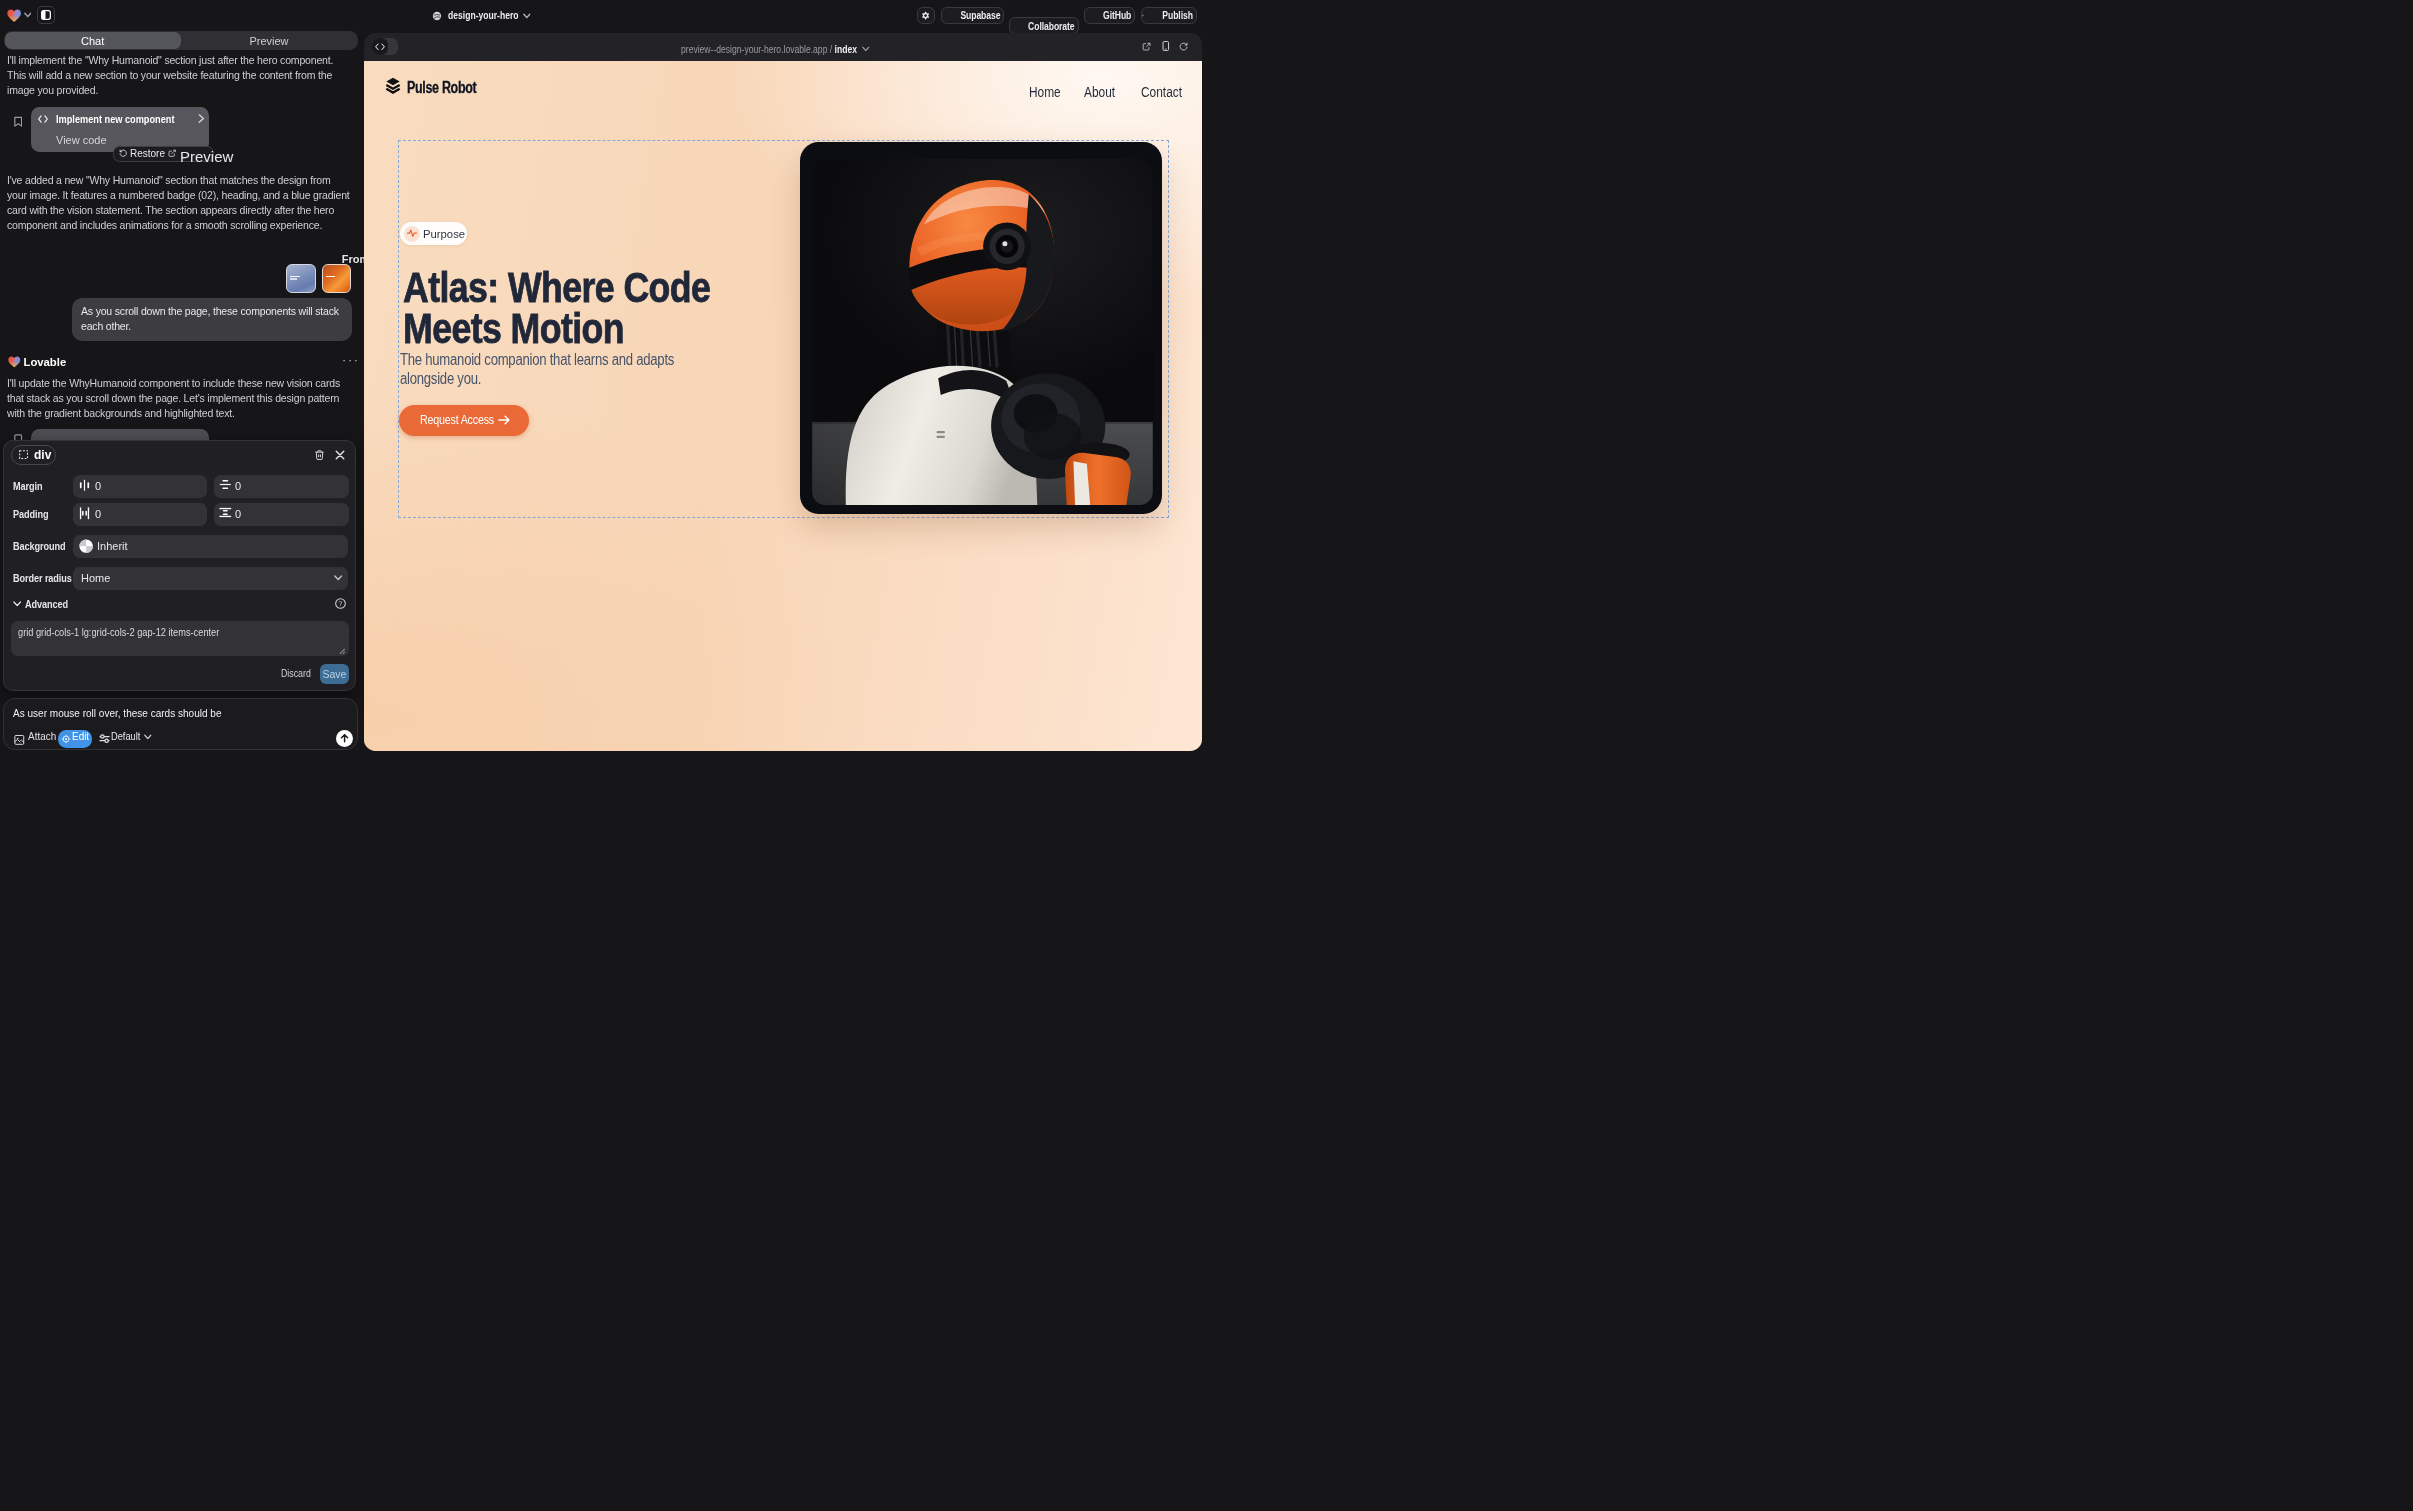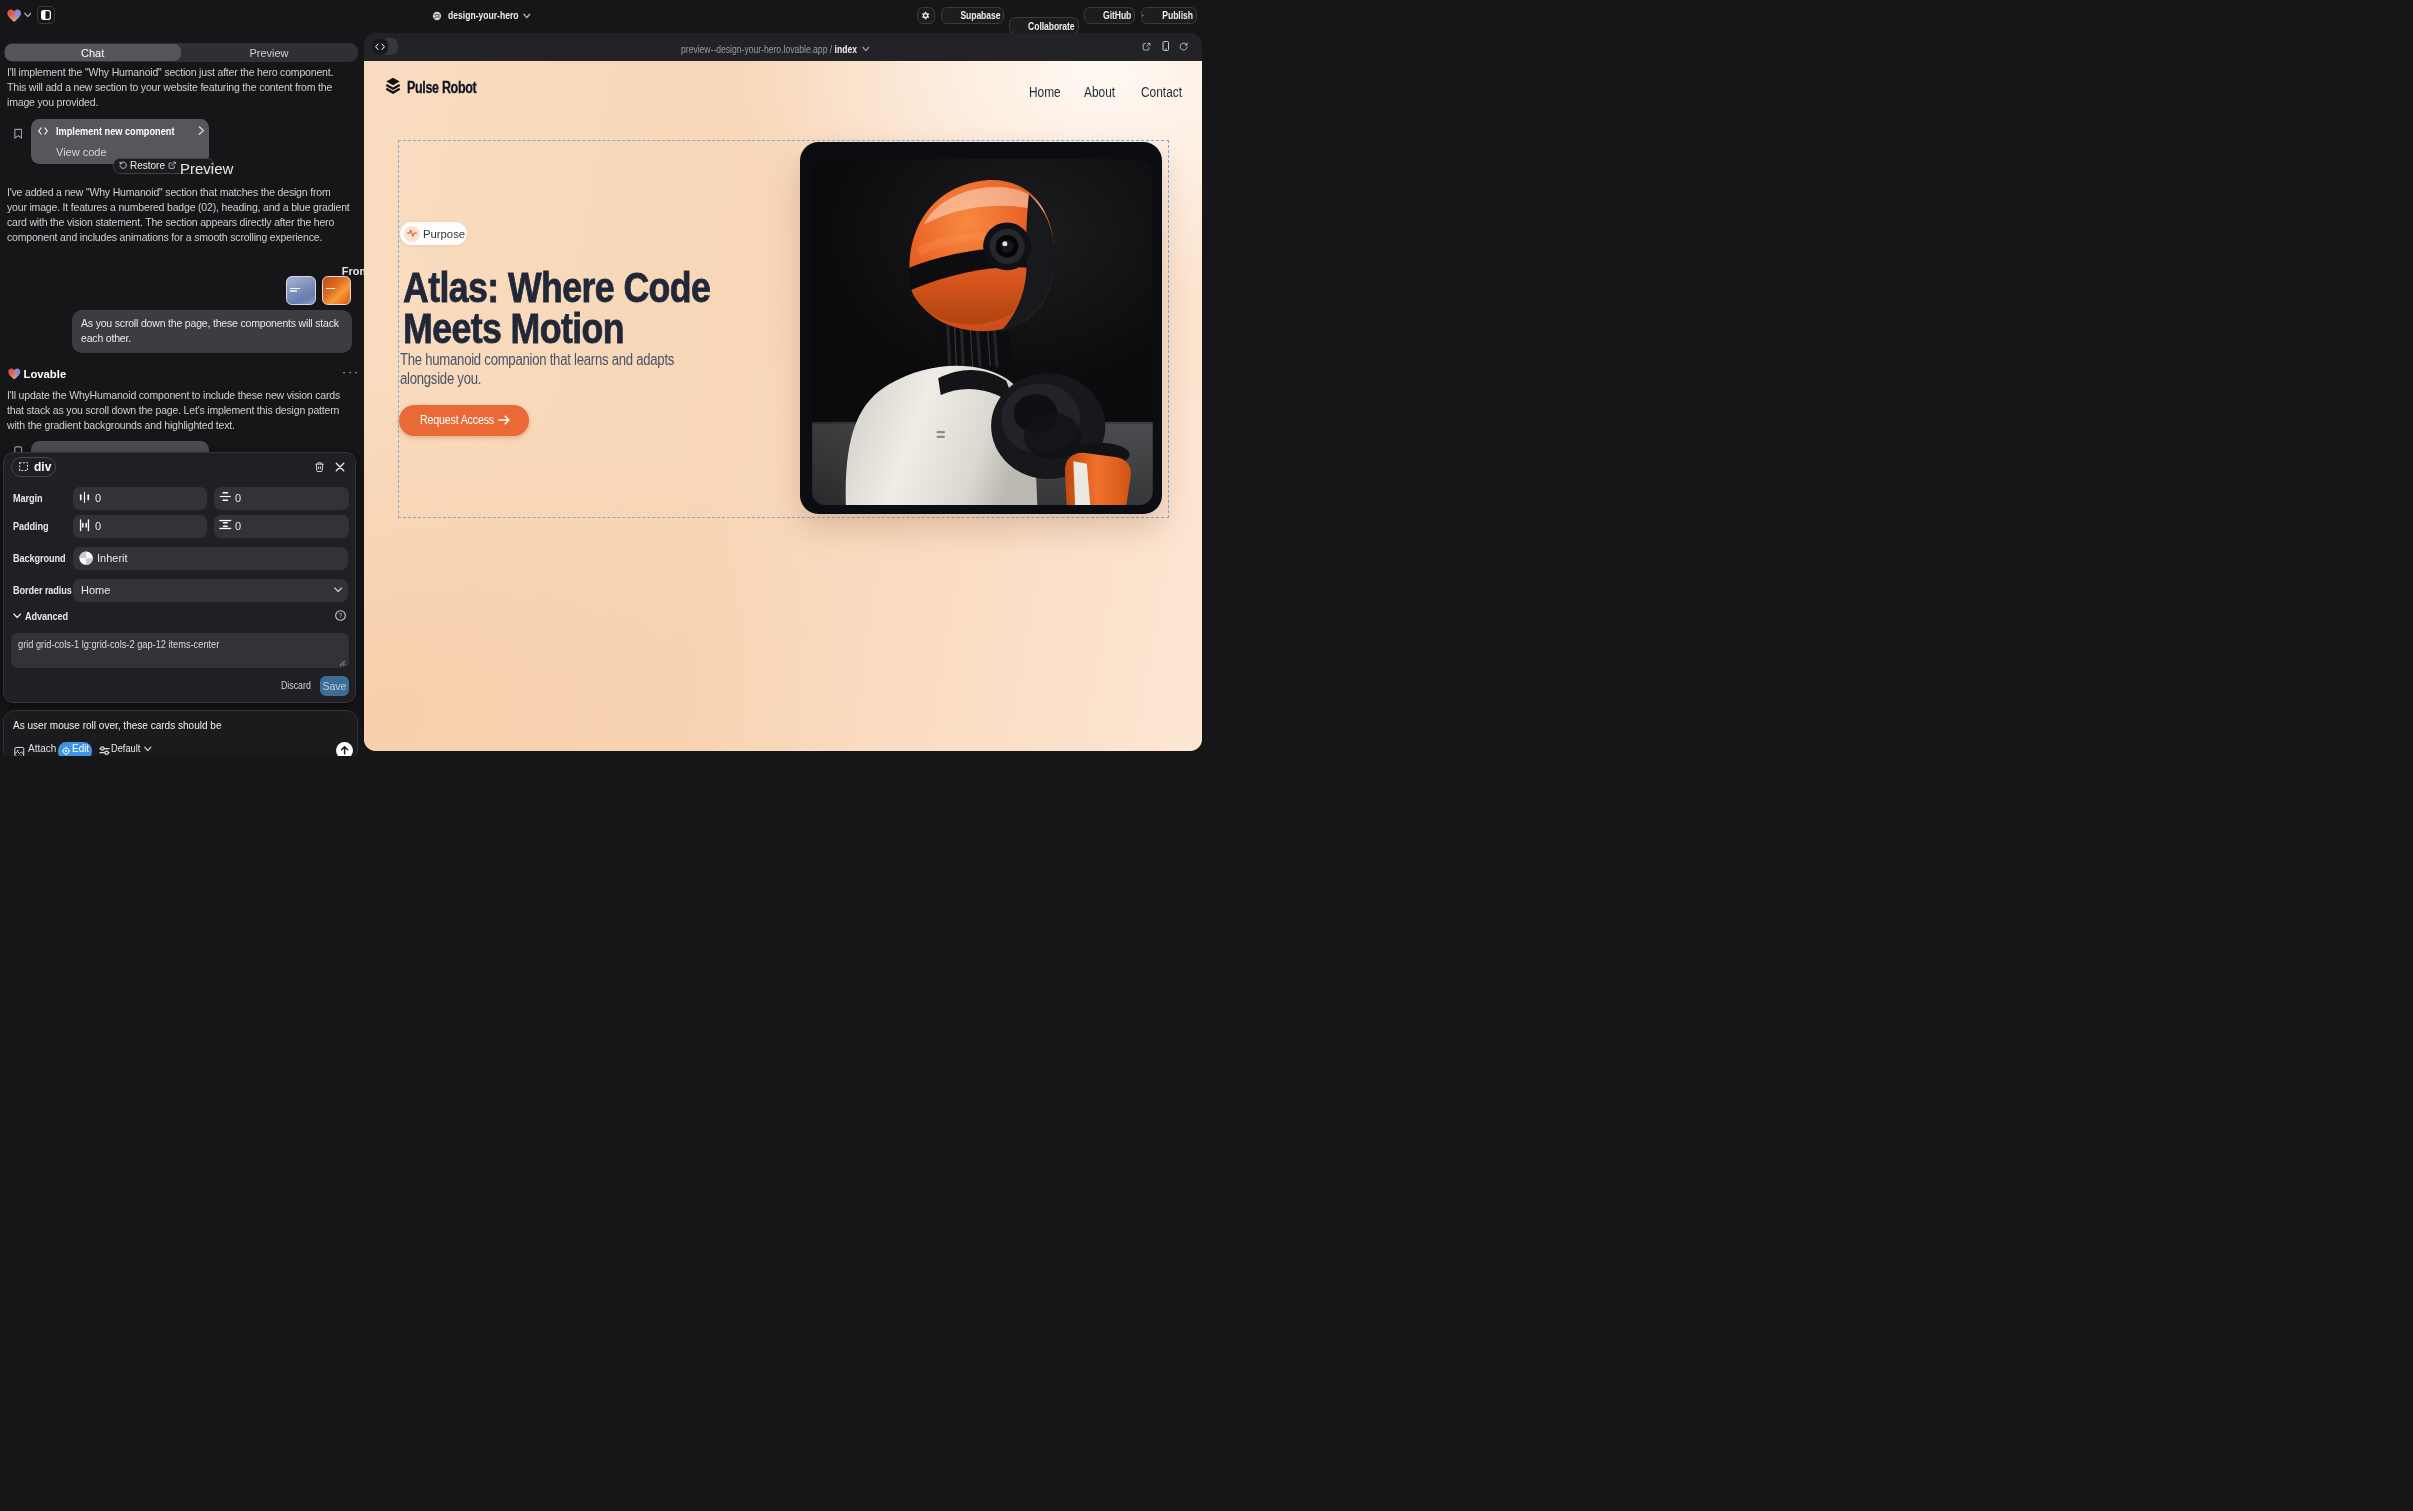--- a/index.html
+++ b/index.html
@@ -81,21 +81,21 @@
         <path d="M2 12h20M12 2c2.8 2.8 4 6.2 4 10s-1.2 7.2-4 10c-2.8-2.8-4-6.2-4-10s1.2-7.2 4-10z"></path>
       </svg>
     <span>Publish</span>
   </div>
 </div>
 <style>
   .tbtn { height:17px; border:0.8px solid #3a3a3e; border-radius:5.9px; background:#1d1d20; display:flex; align-items:center; justify-content:center; gap:15px; color:#ededf0; font-size:10.5px; font-weight:600; }
   .tbtn span { transform:scaleX(0.82); transform-origin:center; letter-spacing:-0.1px; }
 </style>
 
-<div id="left" class="abs" style="left:0;top:33px;width:404px;height:723px;margin-top:12px;">
+<div id="left" class="abs" style="left:0;top:33px;width:404px;height:723px;">
 
   <div class="abs" style="left:3.8px;top:-1.7px;width:354px;height:19px;background:#2f2f34;border-radius:8.4px;"></div>
   <div class="abs" style="left:4.6px;top:-0.8px;width:176px;height:17px;background:#55555c;border-radius:6.7px;"></div>
   <div class="abs" style="left:4.6px;top:-0.8px;width:176px;height:17px;display:flex;align-items:center;justify-content:center;color:#fff;font-size:11px;">Chat</div>
   <div class="abs" style="left:181px;top:-0.8px;width:176px;height:17px;display:flex;align-items:center;justify-content:center;color:#cfcfd4;font-size:11px;">Preview</div>
 
   <div class="txt abs" style="left:7.1px;top:20px;width:350px;">I'll implement the "Why Humanoid" section just after the hero component.<br>This will add a new section to your website featuring the content from the<br>image you provided.</div>
 
   <svg class="abs" style="left:14px;top:83px" width="8.4" height="11" viewBox="0 0 10 13">
       <path d="M1 1.5h8v10.5L5 9.2 1 12z" fill="none" stroke="#9b9ba2" stroke-width="1.4" stroke-linejoin="round"></path>

